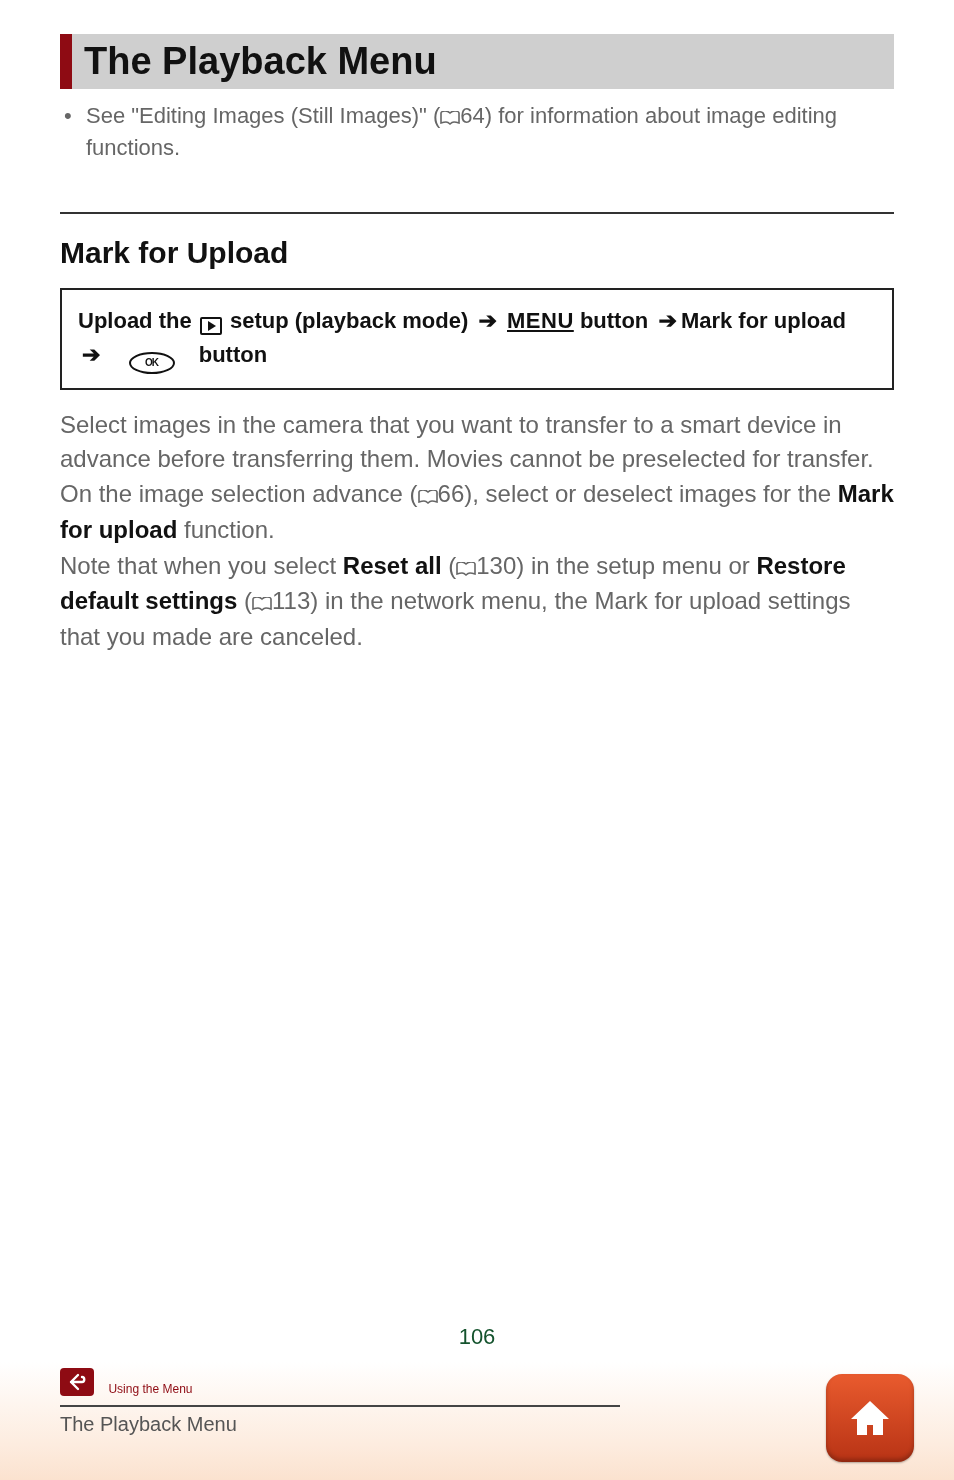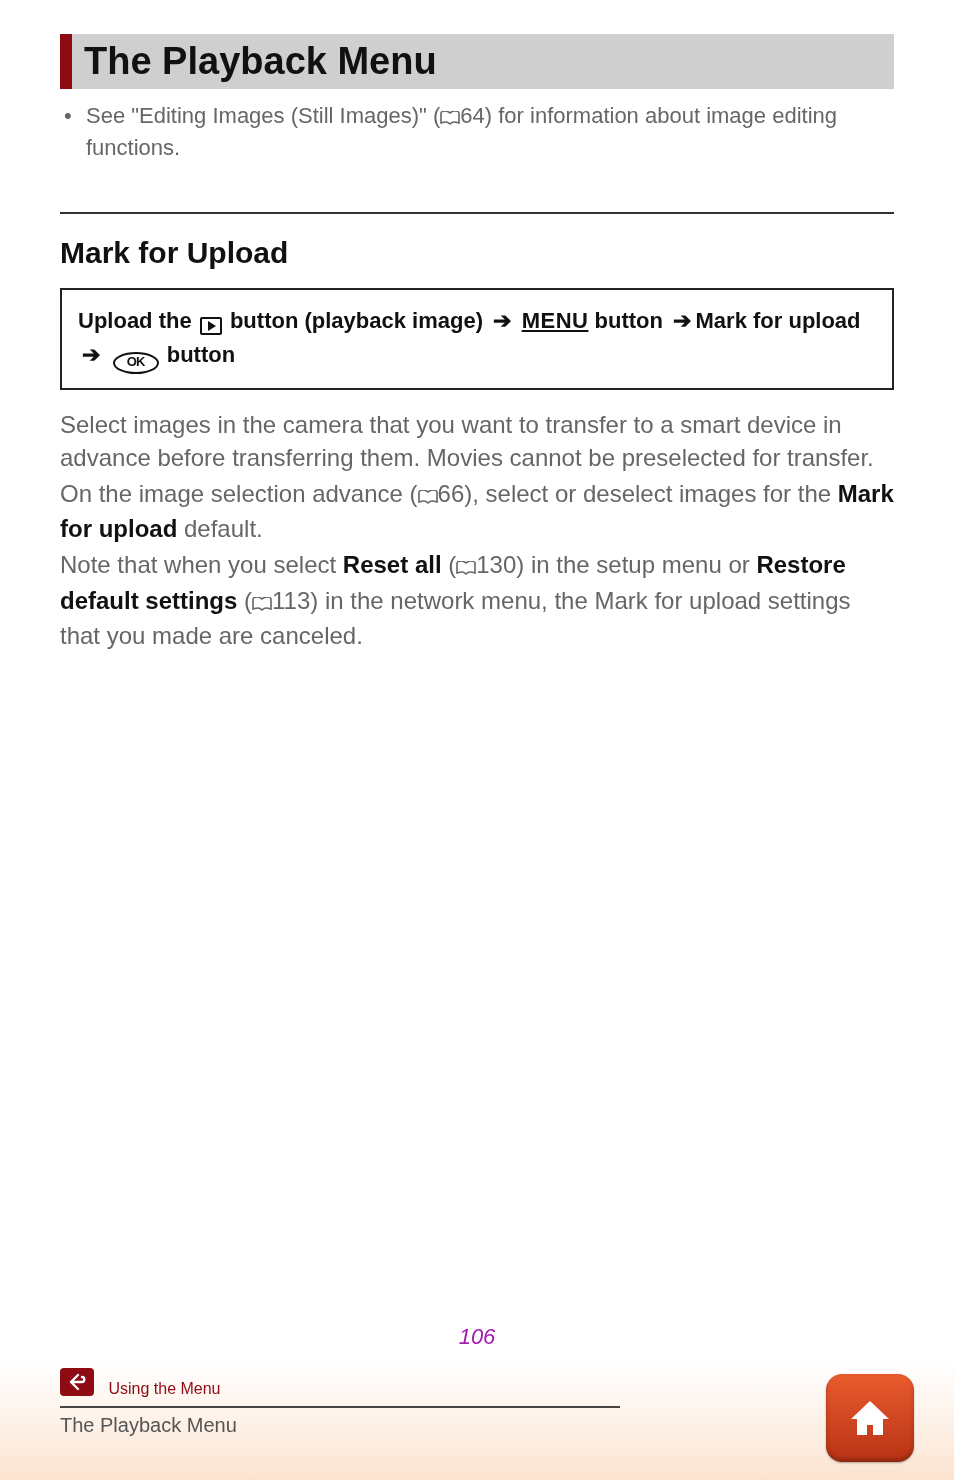--- a/index.html
+++ b/index.html
@@ -12,31 +12,31 @@
   .bullet-text {}
   .book-icon { display: inline-block; vertical-align: -2px; }
   .divider { border: none; border-top: 2px solid #333; margin: 50px 0 22px 0; }
   .subhead { font-size: 30px; font-weight: 700; color: #111; margin-bottom: 18px; }
   .steps-box { border: 2px solid #222; padding: 14px 16px; font-size: 22px; color: #111; line-height: 1.55; font-weight: 600; }
   .steps-box .arrow { font-weight: 700; padding: 0 4px; }
   .steps-box .menu-word { font-family: Arial, sans-serif; font-weight: 700; letter-spacing: 0.5px; text-decoration: underline; }
   .body-text { margin-top: 18px; font-size: 24px; color: #666; line-height: 1.4; }
   .body-text p { margin-bottom: 2px; }
   .body-text strong { color: #111; font-weight: 700; }
-  .page-num { position: absolute; bottom: 130px; left: 0; right: 0; text-align: center; font-style: italic; font-size: 22px; color: #a21caf; }
+  .page-num { position: absolute; bottom: 130px; left: 0; right: 0; text-align: center; font-size: 22px; color: #14532d; }
   .footer { position: absolute; bottom: 0; left: 0; width: 954px; height: 118px; background: linear-gradient(#fff 0%, #fdecdf 70%, #fbe2cf 100%); padding: 0 60px; }
   .back-chip { display: inline-flex; align-items: center; background: #8e0b13; border-radius: 4px; padding: 3px 6px; margin-top: 6px; }
   .back-chip svg { display: block; }
-  .breadcrumb-link { color: #8e0b13; font-size: 16px; margin-left: 10px; vertical-align: middle; }
+  .breadcrumb-link { color: #8e0b13; font-size: 12px; margin-left: 10px; vertical-align: middle; }
   .footer-rule { border: none; border-top: 2px solid #444; margin: 8px 0 6px 0; width: 560px; }
   .footer-sub { color: #555; font-size: 20px; }
   .home-btn { position: absolute; right: 40px; bottom: 18px; width: 88px; height: 88px; background: linear-gradient(#e95b2e, #b83315); border-radius: 16px; box-shadow: inset 0 -3px 4px rgba(0,0,0,0.25), 0 1px 2px rgba(0,0,0,0.3); display: flex; align-items: center; justify-content: center; }
   .play-rect { display:inline-flex; align-items:center; justify-content:center; width:22px; height:18px; border:2px solid #111; border-radius:2px; vertical-align:-3px; margin:0 2px; }
   .play-rect::before { content:""; display:block; width:0; height:0; border-left:8px solid #111; border-top:5px solid transparent; border-bottom:5px solid transparent; margin-left:2px; }
-  .ok-circle { display:inline-flex; align-items:center; justify-content:center; width:46px; height:22px; border:2px solid #111; border-radius:50%; font-size:13px; font-weight:700; vertical-align:-4px; margin:0 2px; letter-spacing:-1px; }
+  .ok-circle { display:inline-flex; align-items:center; justify-content:center; width:46px; height:22px; border:2px solid #111; border-radius:50%; font-size:10px; font-weight:700; vertical-align:-4px; margin:0 18px; letter-spacing:-1px; }
 </style>
 </head>
 <body>
 
 <div class="page">
 
   <div class="title-bar">
     <h1>The Playback Menu</h1>
   </div>
 
@@ -49,36 +49,36 @@
     </div>
   </div>
 
   <hr class="divider">
 
   <h2 class="subhead">Mark for Upload</h2>
 
   <div class="steps-box">
     <span>Upload the</span>
     <span class="play-rect"></span>
-    <span>button (playback image)</span>
+    <span>setup (playback mode)</span>
     <span class="arrow">➔</span>
     <span class="menu-word">MENU</span>
     <span>button</span>
     <span class="arrow">➔</span><span>Mark for upload</span>
     <span class="arrow">➔</span>
     <span class="ok-circle">OK</span>
     <span>button</span>
   </div>
 
   <div class="body-text">
     <p>Select images in the camera that you want to transfer to a smart device in advance before transferring them. Movies cannot be preselected for transfer.</p>
     <p>
       <span>On the image selection advance (</span><span class="book-icon"><svg width="20" height="14" viewBox="0 0 20 14">
             <path d="M1 2 C1 1 3 0 5 0 C8 0 10 2 10 2 C10 2 12 0 15 0 C17 0 19 1 19 2 L19 12 C19 12 16 11 14 11 C12 11 10 13 10 13 C10 13 8 11 6 11 C4 11 1 12 1 12 Z" fill="none" stroke="#666" stroke-width="1.6"></path>
-          </svg></span><span>66</span><span>), select or deselect images for the </span><strong>Mark for upload</strong><span> default.</span>
+          </svg></span><span>66</span><span>), select or deselect images for the </span><strong>Mark for upload</strong><span> function.</span>
     </p>
     <p>
       <span>Note that when you select </span><strong>Reset all</strong><span> (</span><span class="book-icon"><svg width="20" height="14" viewBox="0 0 20 14">
             <path d="M1 2 C1 1 3 0 5 0 C8 0 10 2 10 2 C10 2 12 0 15 0 C17 0 19 1 19 2 L19 12 C19 12 16 11 14 11 C12 11 10 13 10 13 C10 13 8 11 6 11 C4 11 1 12 1 12 Z" fill="none" stroke="#666" stroke-width="1.6"></path>
           </svg></span><span>130</span><span>) in the setup menu or </span><strong>Restore default settings</strong><span> (</span><span class="book-icon"><svg width="20" height="14" viewBox="0 0 20 14">
             <path d="M1 2 C1 1 3 0 5 0 C8 0 10 2 10 2 C10 2 12 0 15 0 C17 0 19 1 19 2 L19 12 C19 12 16 11 14 11 C12 11 10 13 10 13 C10 13 8 11 6 11 C4 11 1 12 1 12 Z" fill="none" stroke="#666" stroke-width="1.6"></path>
           </svg></span><span>113</span><span>) in the network menu, the Mark for upload settings that you made are canceled.</span>
     </p>
   </div>
 

